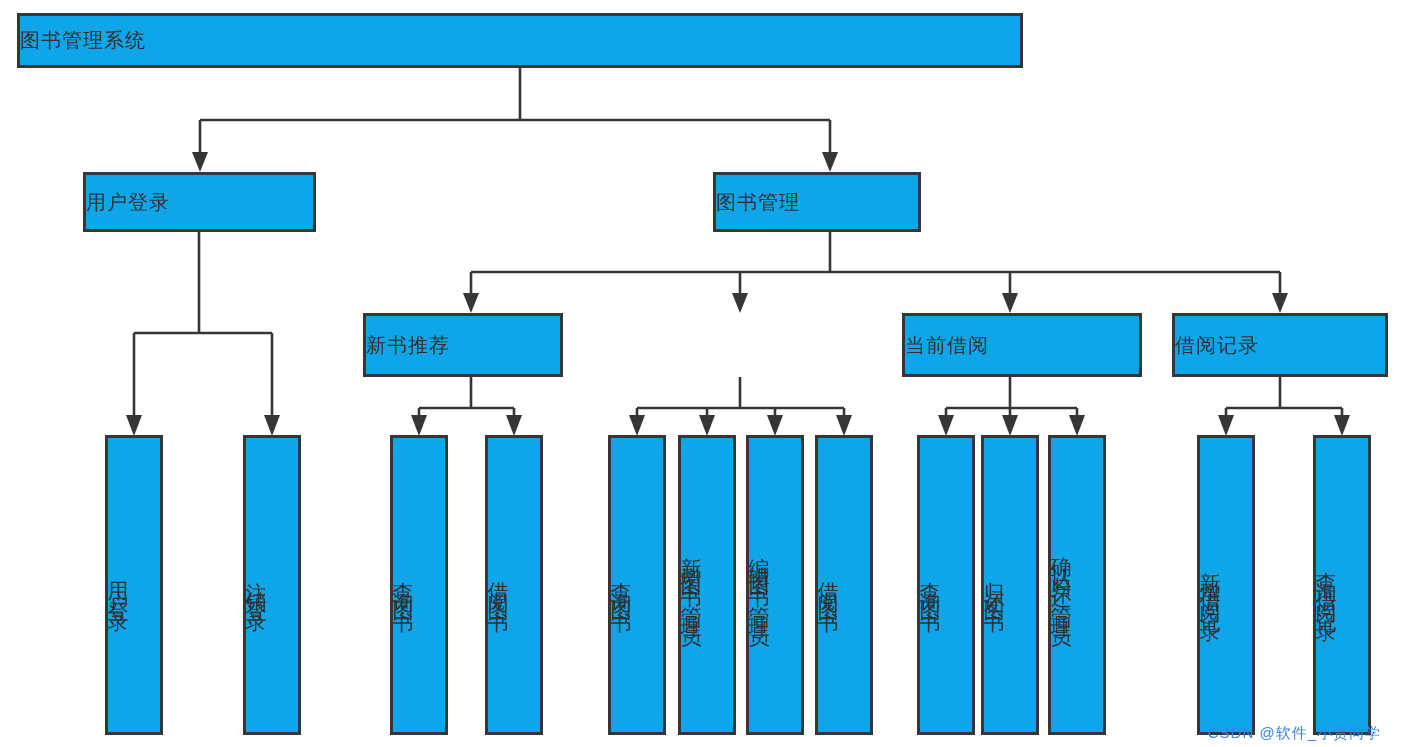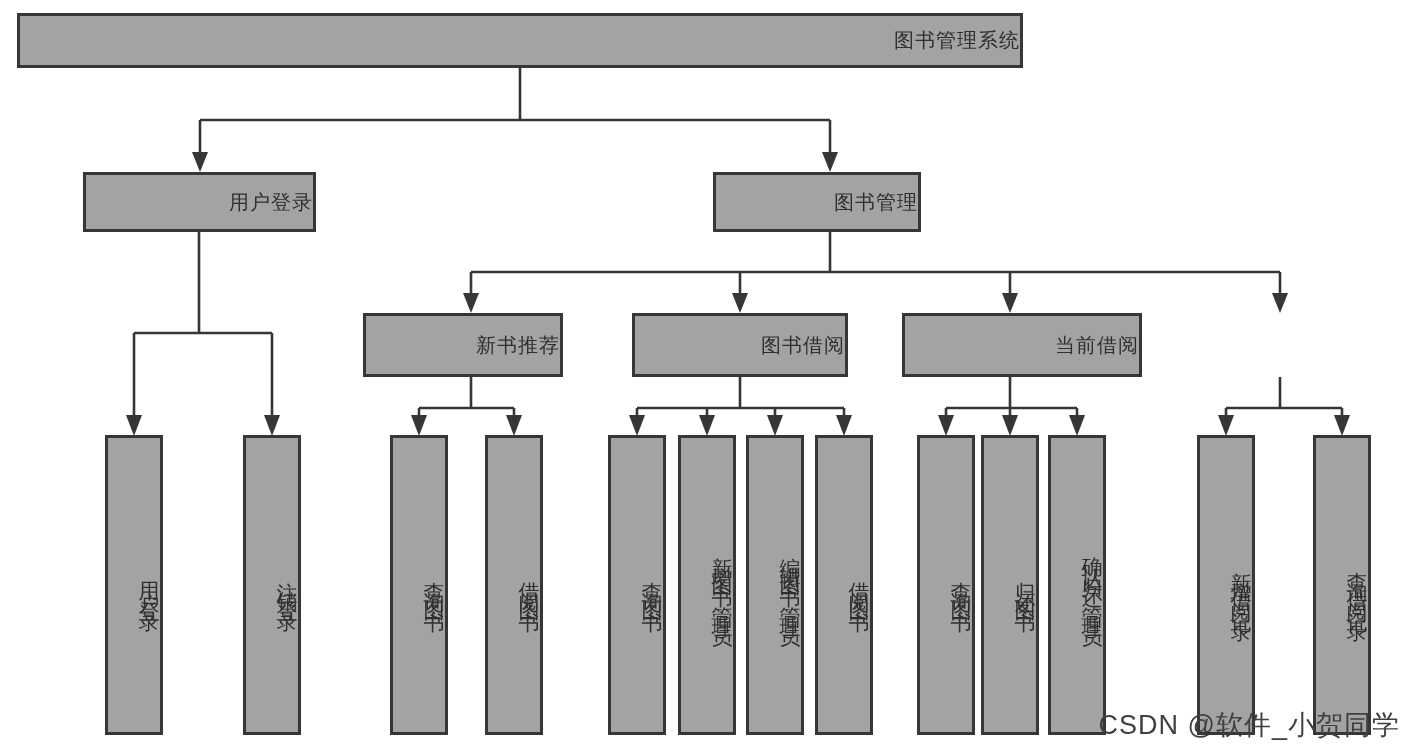--- a/index.html
+++ b/index.html
@@ -17,25 +17,25 @@
   }
   .connectors {
     position: absolute;
     left: 0;
     top: 0;
     z-index: 1;
   }
   .node {
     position: absolute;
     box-sizing: border-box;
-    background: #a3a3a3;
+    background: #0ea5e9;
     border: 3px solid #363636;
     display: flex;
     align-items: center;
-    justify-content: flex-end;
+    justify-content: flex-start;
     color: #2f2f2f;
     z-index: 2;
   }
   .hnode {
     font-size: 20px;
     letter-spacing: 1px;
   }
   .vnode {
     top: 435px;
     height: 300px;
@@ -44,24 +44,24 @@
   }
   .vnode .vtext {
     writing-mode: vertical-rl;
     text-orientation: mixed;
     letter-spacing: 10px;
     line-height: 1.0;
     white-space: nowrap;
   }
   .watermark {
     position: absolute;
-    right: 5px;
+    right: 24px;
     bottom: 4px;
-    font-size: 27px;
-    color: #404040;
+    font-size: 15px;
+    color: #3b82f6;
     letter-spacing: 1px;
     z-index: 3;
     pointer-events: none;
   }
 </style>
 </head>
 <body>
 
 <div class="canvas">
 
@@ -119,25 +119,25 @@
   <div class="node hnode" style="left:83px; top:172px; width:233px; height:60px;">
     <span>用户登录</span>
   </div>
   <div class="node hnode" style="left:713px; top:172px; width:208px; height:60px;">
     <span>图书管理</span>
   </div>
 
   <div class="node hnode" style="left:363px; top:313px; width:200px; height:64px;">
     <span>新书推荐</span>
   </div>
-  <div class="node hnode" style="left:632px; top:313px; width:216px; height:64px;">
-    <span>图书借阅</span>
-  </div>
   <div class="node hnode" style="left:902px; top:313px; width:240px; height:64px;">
     <span>当前借阅</span>
+  </div>
+  <div class="node hnode" style="left:1172px; top:313px; width:216px; height:64px;">
+    <span>借阅记录</span>
   </div>
 
   <div class="node vnode" style="left:105px;">
     <span class="vtext">用户登录</span>
   </div>
   <div class="node vnode" style="left:243px;">
     <span class="vtext">注销登录</span>
   </div>
 
   <div class="node vnode" style="left:390px;">

